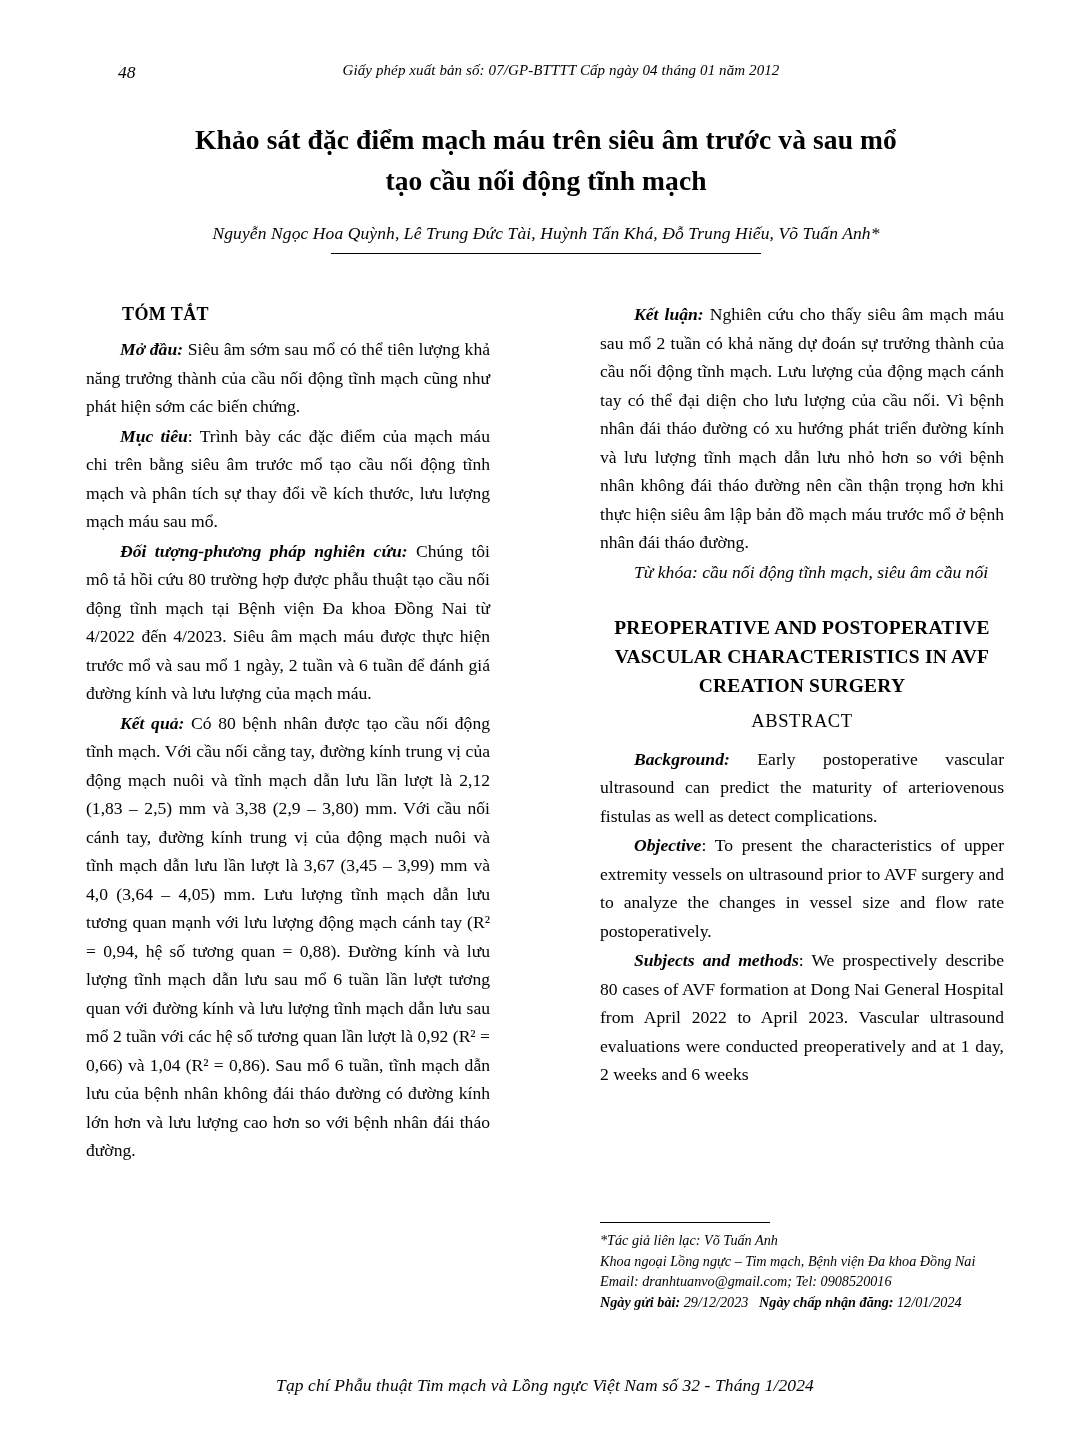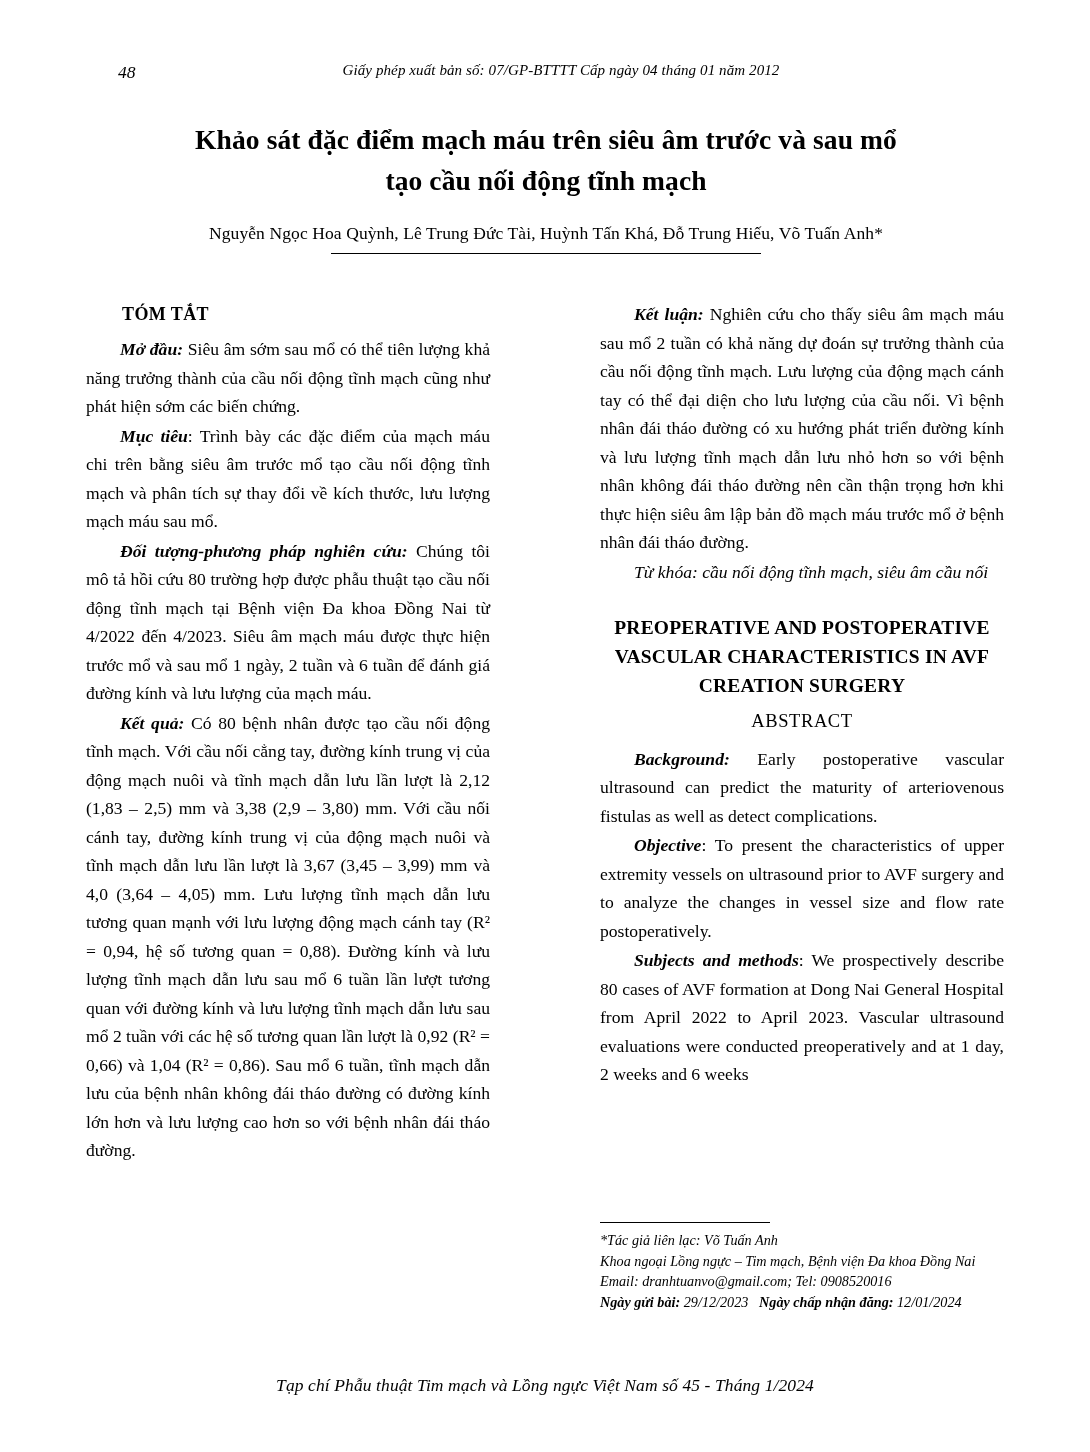--- a/index.html
+++ b/index.html
@@ -60,20 +60,21 @@
   }
   .article-title {
     font-size: 27.5px;
     font-weight: bold;
     line-height: 1.48;
     letter-spacing: 0.1px;
   }
   .authors {
     margin-top: 22px;
     font-size: 17.5px;
+    font-style: italic;
     letter-spacing: 0.1px;
   }
   .authors-rule {
     width: 430px;
     height: 1px;
     background: #000;
     margin: 9px auto 0 auto;
   }
   
   .columns {
@@ -233,15 +234,15 @@
     <div class="fn-line">Khoa ngoại Lồng ngực – Tim mạch, Bệnh viện Đa khoa Đồng Nai</div>
     <div class="fn-line">Email: dranhtuanvo@gmail.com;  Tel: 0908520016</div>
     <div class="fn-line">
       <span class="fn-bold">Ngày gửi bài:</span>
       <span>29/12/2023</span>&nbsp;&nbsp;
       <span class="fn-bold">Ngày chấp nhận đăng:</span>
       <span>12/01/2024</span>
     </div>
   </div>
 
-  <div class="footer">Tạp chí Phẫu thuật Tim mạch và Lồng ngực Việt Nam số  45 - Tháng 1/2024</div>
+  <div class="footer">Tạp chí Phẫu thuật Tim mạch và Lồng ngực Việt Nam số  32 - Tháng 1/2024</div>
 
 </div>
 
 </body></html>

